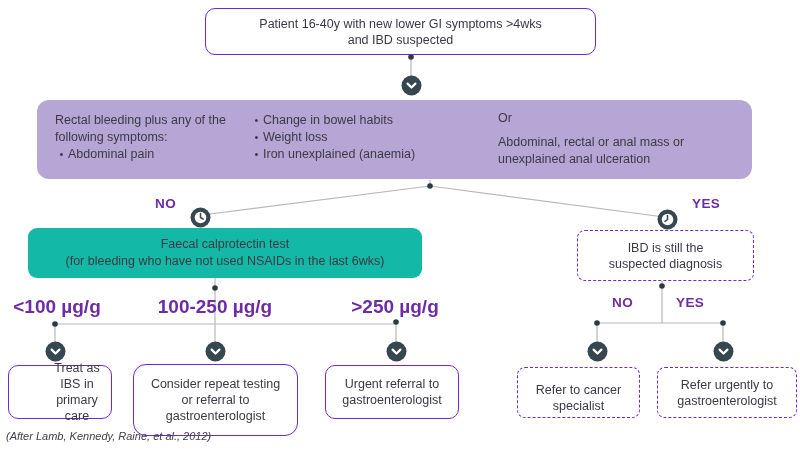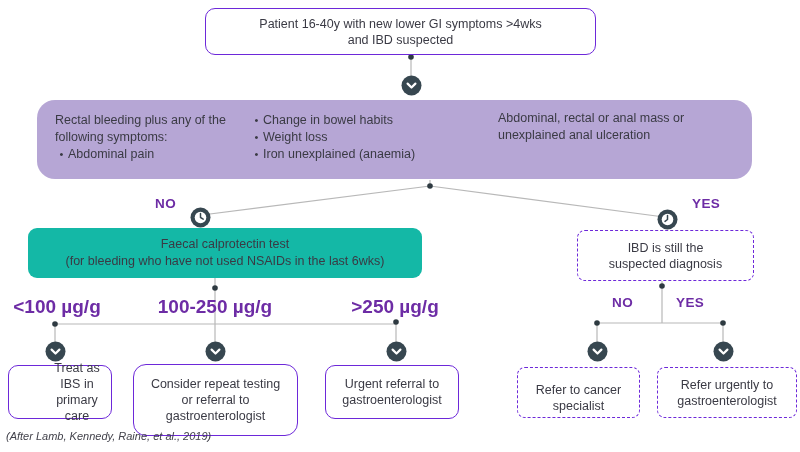--- a/index.html
+++ b/index.html
@@ -17,21 +17,21 @@
     text-align:center;font-size:12.5px;line-height:16px;box-sizing:border-box;
     padding:3px 6px;
   }
   .box.dashed{border-style:dashed;border-radius:8px;}
   .fill-box{
     position:absolute;z-index:2;background:#14b8a6;border-radius:9px;
     display:flex;flex-direction:column;align-items:center;justify-content:center;
     text-align:center;font-size:12.5px;line-height:17px;box-sizing:border-box;
   }
   .panel{
-    position:absolute;z-index:2;background:#b6a6d5;border-radius:18px;
+    position:absolute;z-index:2;background:#b6a6d5;border-radius:12px;
     font-size:12.5px;line-height:17px;box-sizing:border-box;
   }
   .branch-label{
     position:absolute;z-index:2;color:#6d2ca5;font-weight:bold;
     font-size:13.5px;letter-spacing:.4px;
   }
   .threshold{
     position:absolute;z-index:2;color:#6d2ca5;font-weight:bold;
     font-size:19px;transform:translateX(-50%);white-space:nowrap;
   }
@@ -103,20 +103,21 @@
       <div class="bullet-row">
         <span class="bullet-dot">•</span>
         <span>Weight loss</span>
       </div>
       <div class="bullet-row">
         <span class="bullet-dot">•</span>
         <span>Iron unexplained (anaemia)</span>
       </div>
     </div>
     <div class="abs" style="left:461px;top:10px;width:222px;">
+      <div class="or-label">Or</div>
       <div>Abdominal, rectal or anal mass or unexplained anal ulceration</div>
     </div>
   </div>
 
   <div class="branch-label" style="left:155px;top:196px;">NO</div>
   <div class="branch-label" style="left:692px;top:196px;">YES</div>
 
   <div class="node" style="left:190px;top:207px;">
     <svg width="21" height="21" viewBox="0 0 21 21">
         <circle cx="10.5" cy="10.5" r="10" fill="#374750"></circle>
@@ -191,15 +192,15 @@
       </svg>
   </div>
 
   <div class="box dashed" style="left:517px;top:367px;width:123px;height:51px;justify-content:flex-end;">
     <span>Refer to cancer specialist</span>
   </div>
   <div class="box dashed" style="left:657px;top:367px;width:140px;height:51px;">
     <span>Refer urgently to gastroenterologist</span>
   </div>
 
-  <div class="citation" style="left:6px;top:430px;">(After Lamb, Kennedy, Raine, et al., 2019)</div>
+  <div class="citation" style="left:6px;top:430px;">(After Lamb, Kennedy, Raine, et al., 2012)</div>
 
 </div>
 
 </body></html>

